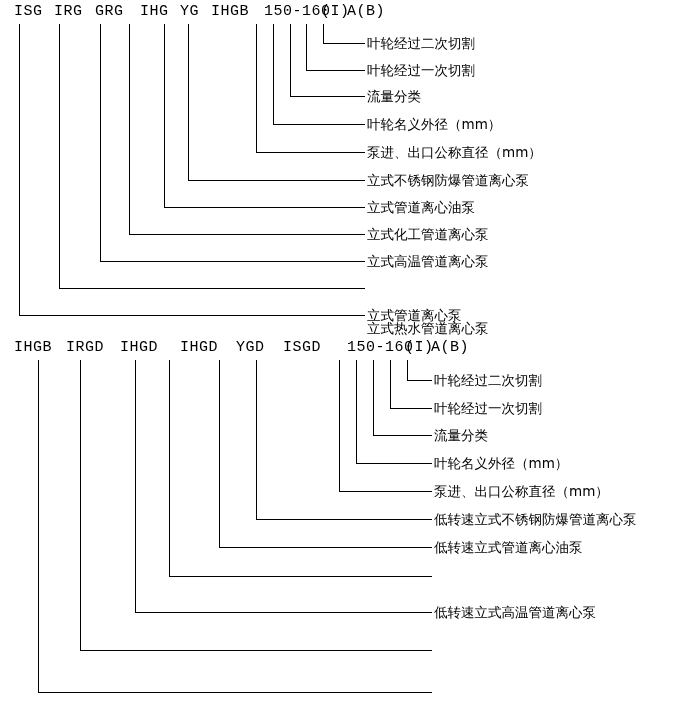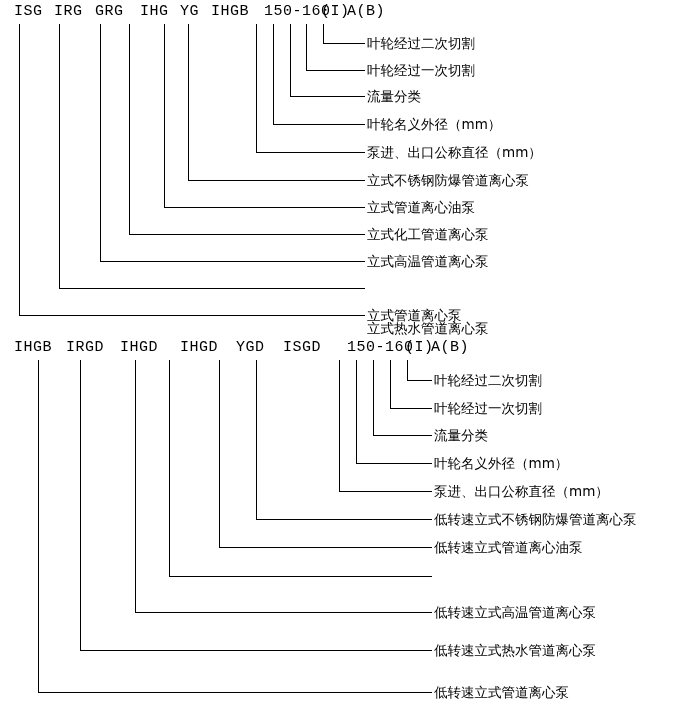--- a/index.html
+++ b/index.html
@@ -171,20 +171,18 @@
 
     <div class="vline" style="left:167px; top:24px; height:217px;"></div>
     <div class="hline" style="left:167px; top:240px; width:263px;"></div>
 
     <div class="vline" style="left:133px; top:24px; height:253px;"></div>
     <div class="hline" style="left:133px; top:276px; width:297px;"></div>
     <div class="label" style="left:432px; top:268px;">低转速立式高温管道离心泵</div>
 
     <div class="vline" style="left:78px; top:24px; height:291px;"></div>
     <div class="hline" style="left:78px; top:314px; width:352px;"></div>
-    <div class="label" style="left:432px; top:306px;">低转速立式热水管道离心泵</div>
 
     <div class="vline" style="left:36px; top:24px; height:333px;"></div>
     <div class="hline" style="left:36px; top:356px; width:394px;"></div>
-    <div class="label" style="left:432px; top:348px;">低转速立式管道离心泵</div>
   </div>
 
 </div>
 
 </body></html>

